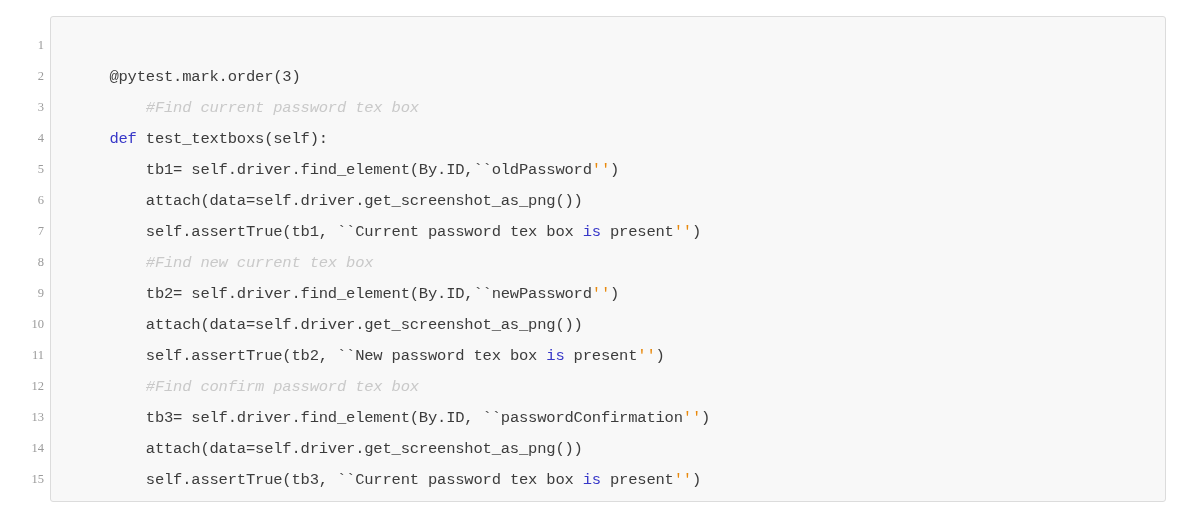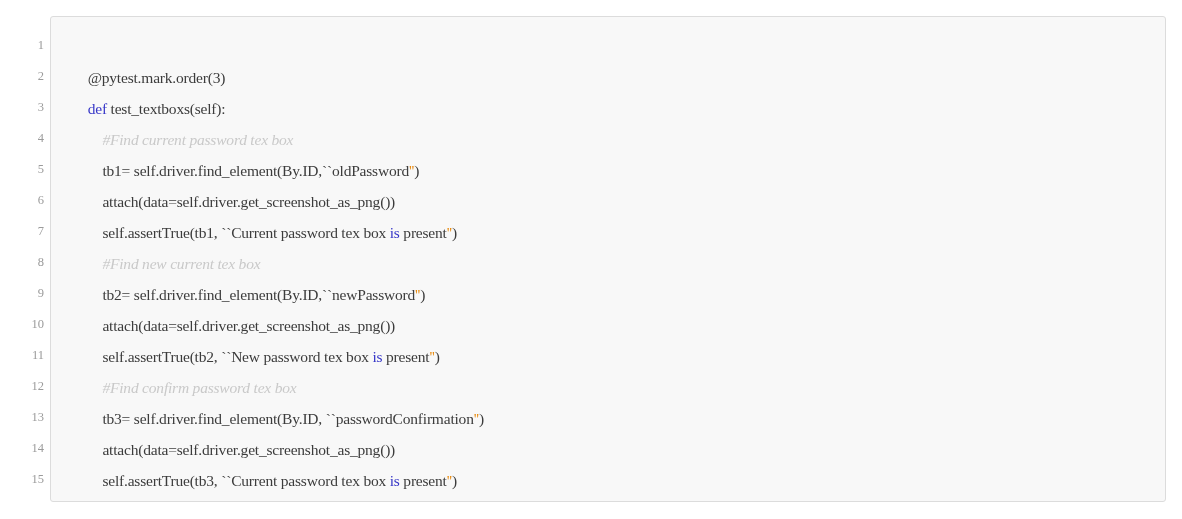--- a/index.html
+++ b/index.html
@@ -63,21 +63,21 @@
     padding-left: 22px;
     box-sizing: border-box;
     overflow: hidden;
     position: relative;
   }
 
   .code-line {
     height: 31px;
     line-height: 31px;
     white-space: pre;
-    font-family: Liberation Serif, serif;
+    font-family: Liberation Mono, monospace;
     font-size: 15.5px;
     letter-spacing: -0.2px;
     color: #3c3c3c;
   }
 
   .tok-plain   { color: #3c3c3c; }
   .tok-keyword { color: #3737c8; }
   .tok-comment { color: #c9c9c9; font-style: italic; }
   .tok-quote   { color: #e8890c; }
   .tok-oquote  { color: #4a4a4a; }
@@ -102,22 +102,22 @@
         <span class="gutter-num">11</span>
         <span class="gutter-num">12</span>
         <span class="gutter-num">13</span>
         <span class="gutter-num">14</span>
         <span class="gutter-num">15</span>
       </div>
 
     <div class="code-pane">
         <div class="code-line">&nbsp;</div>
         <div class="code-line"><span class="tok-plain">    @pytest.mark.order(3)</span></div>
+        <div class="code-line"><span class="tok-plain">        </span><span class="tok-comment">#Find current password tex box</span></div>
         <div class="code-line"><span class="tok-plain">    </span><span class="tok-keyword">def</span><span class="tok-plain"> test_textboxs(self):</span></div>
-        <div class="code-line"><span class="tok-plain">        </span><span class="tok-comment">#Find current password tex box</span></div>
         <div class="code-line"><span class="tok-plain">        tb1= self.driver.find_element(By.ID,</span><span class="tok-oquote">``</span><span class="tok-plain">oldPassword</span><span class="tok-quote">''</span><span class="tok-plain">)</span></div>
         <div class="code-line"><span class="tok-plain">        attach(data=self.driver.get_screenshot_as_png())</span></div>
         <div class="code-line"><span class="tok-plain">        self.assertTrue(tb1, </span><span class="tok-oquote">``</span><span class="tok-plain">Current password tex box </span><span class="tok-keyword">is</span><span class="tok-plain"> present</span><span class="tok-quote">''</span><span class="tok-plain">)</span></div>
         <div class="code-line"><span class="tok-plain">        </span><span class="tok-comment">#Find new current tex box</span></div>
         <div class="code-line"><span class="tok-plain">        tb2= self.driver.find_element(By.ID,</span><span class="tok-oquote">``</span><span class="tok-plain">newPassword</span><span class="tok-quote">''</span><span class="tok-plain">)</span></div>
         <div class="code-line"><span class="tok-plain">        attach(data=self.driver.get_screenshot_as_png())</span></div>
         <div class="code-line"><span class="tok-plain">        self.assertTrue(tb2, </span><span class="tok-oquote">``</span><span class="tok-plain">New password tex box </span><span class="tok-keyword">is</span><span class="tok-plain"> present</span><span class="tok-quote">''</span><span class="tok-plain">)</span></div>
         <div class="code-line"><span class="tok-plain">        </span><span class="tok-comment">#Find confirm password tex box</span></div>
         <div class="code-line"><span class="tok-plain">        tb3= self.driver.find_element(By.ID, </span><span class="tok-oquote">``</span><span class="tok-plain">passwordConfirmation</span><span class="tok-quote">''</span><span class="tok-plain">)</span></div>
         <div class="code-line"><span class="tok-plain">        attach(data=self.driver.get_screenshot_as_png())</span></div>

